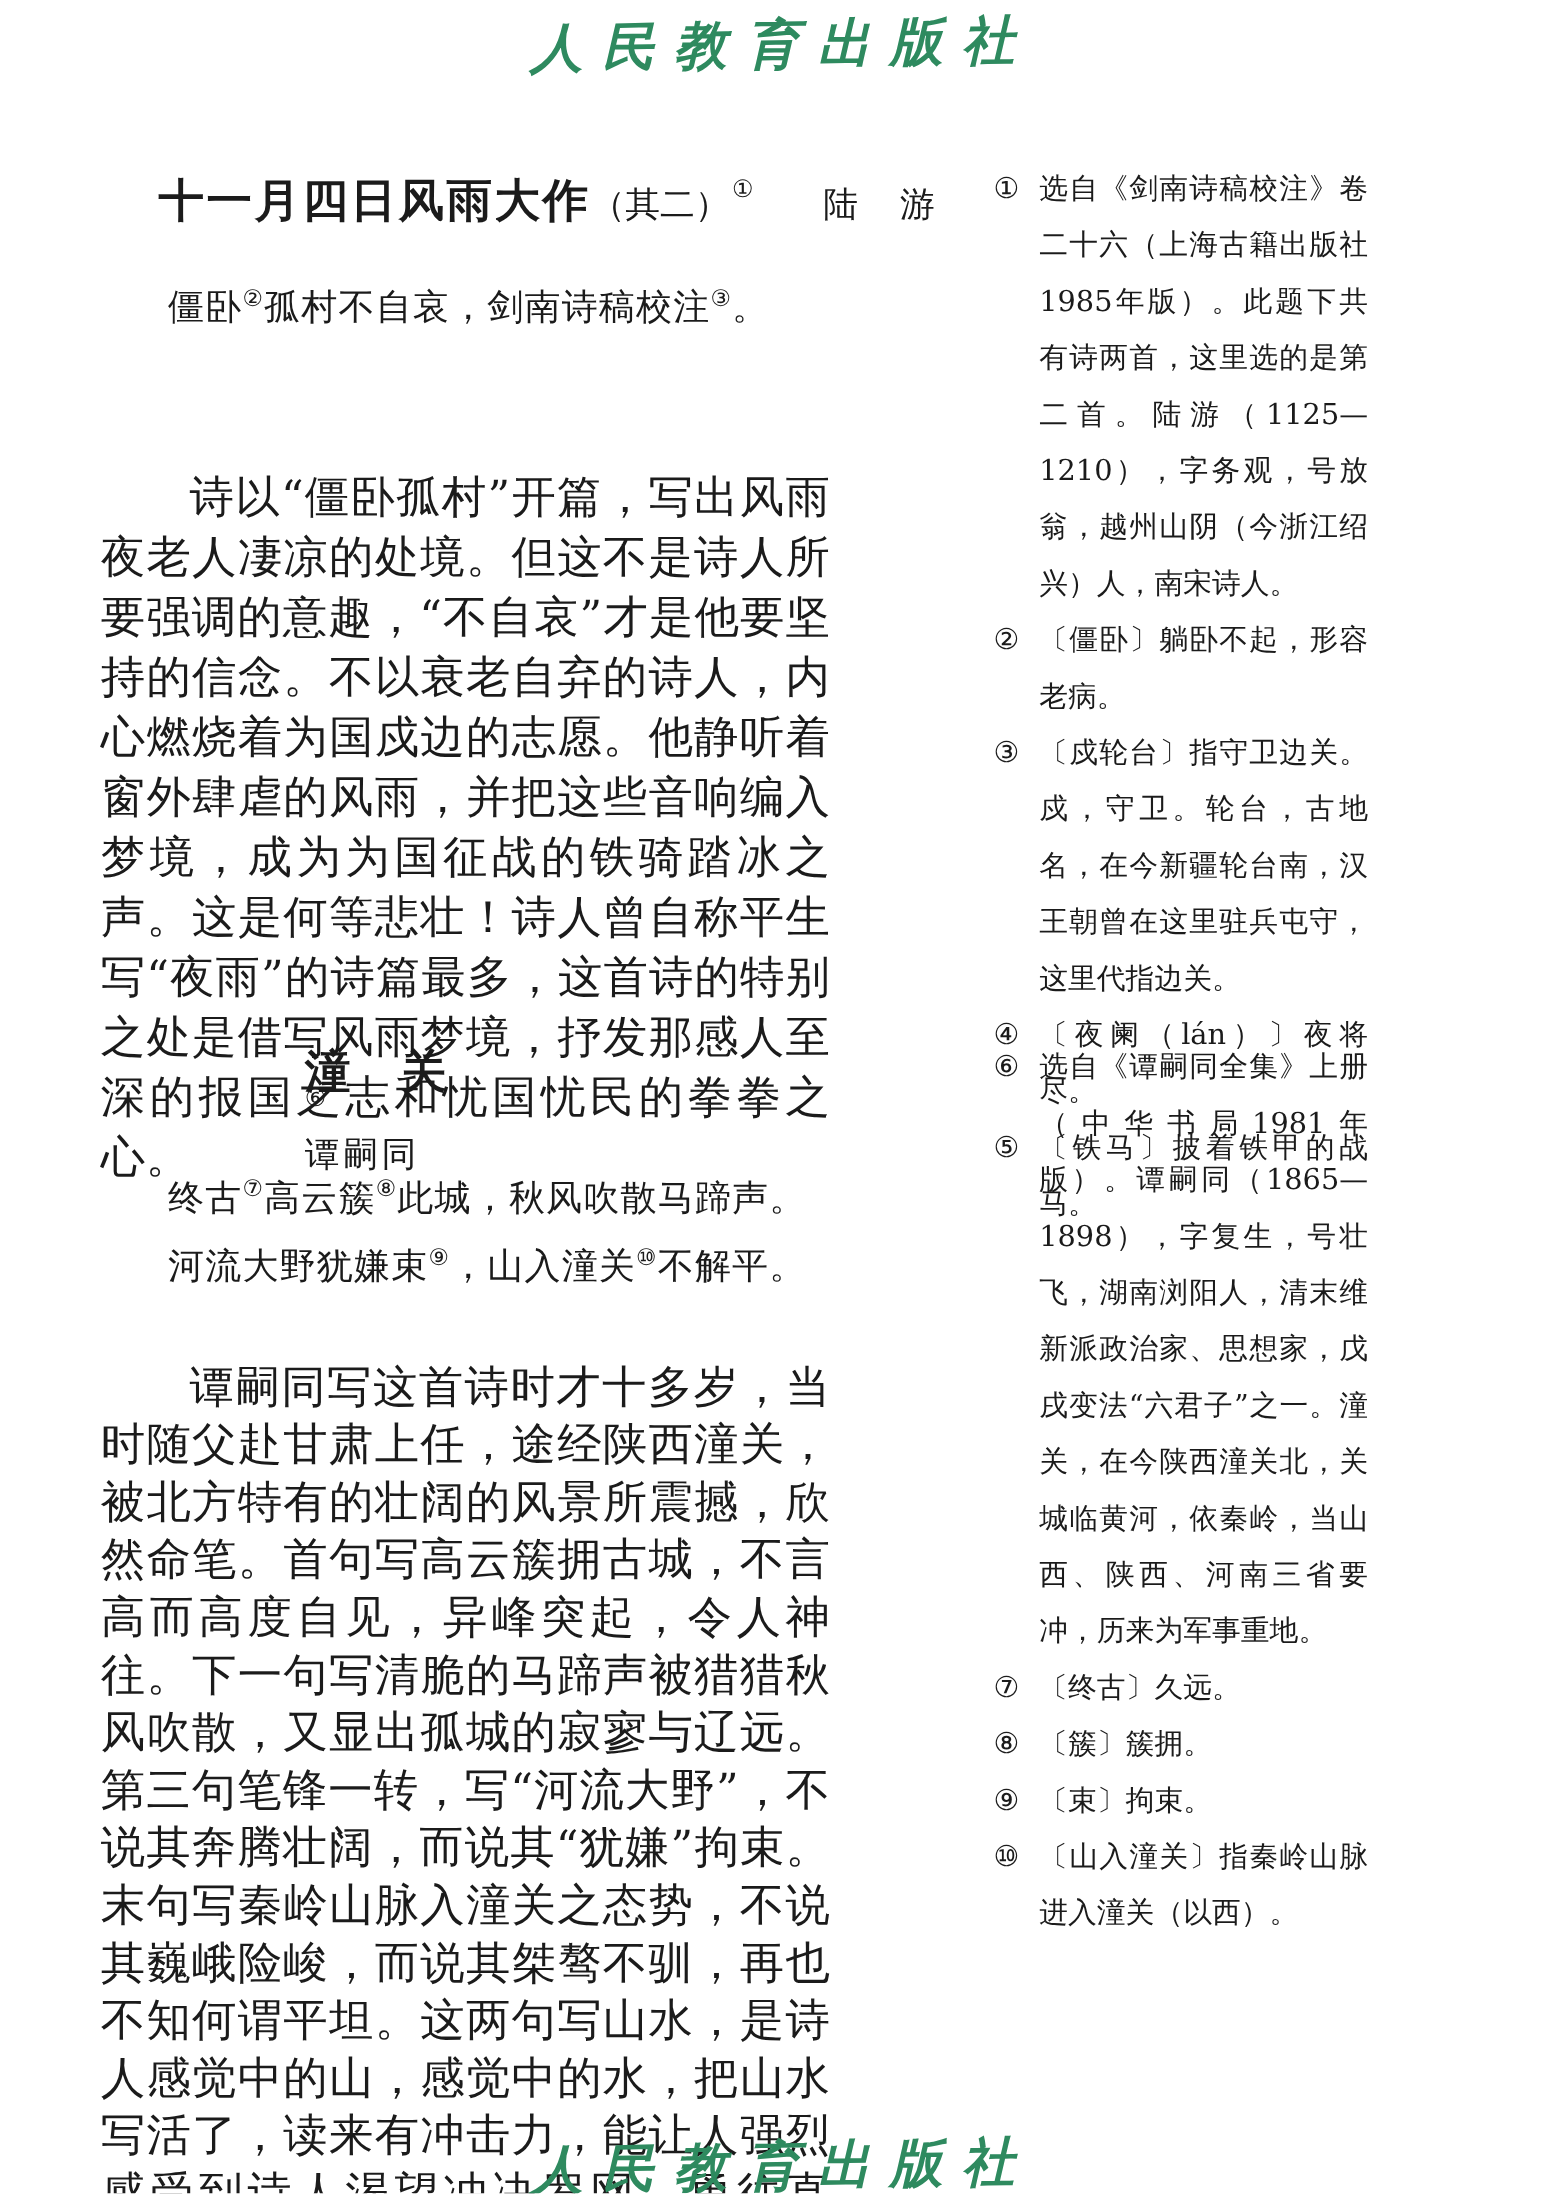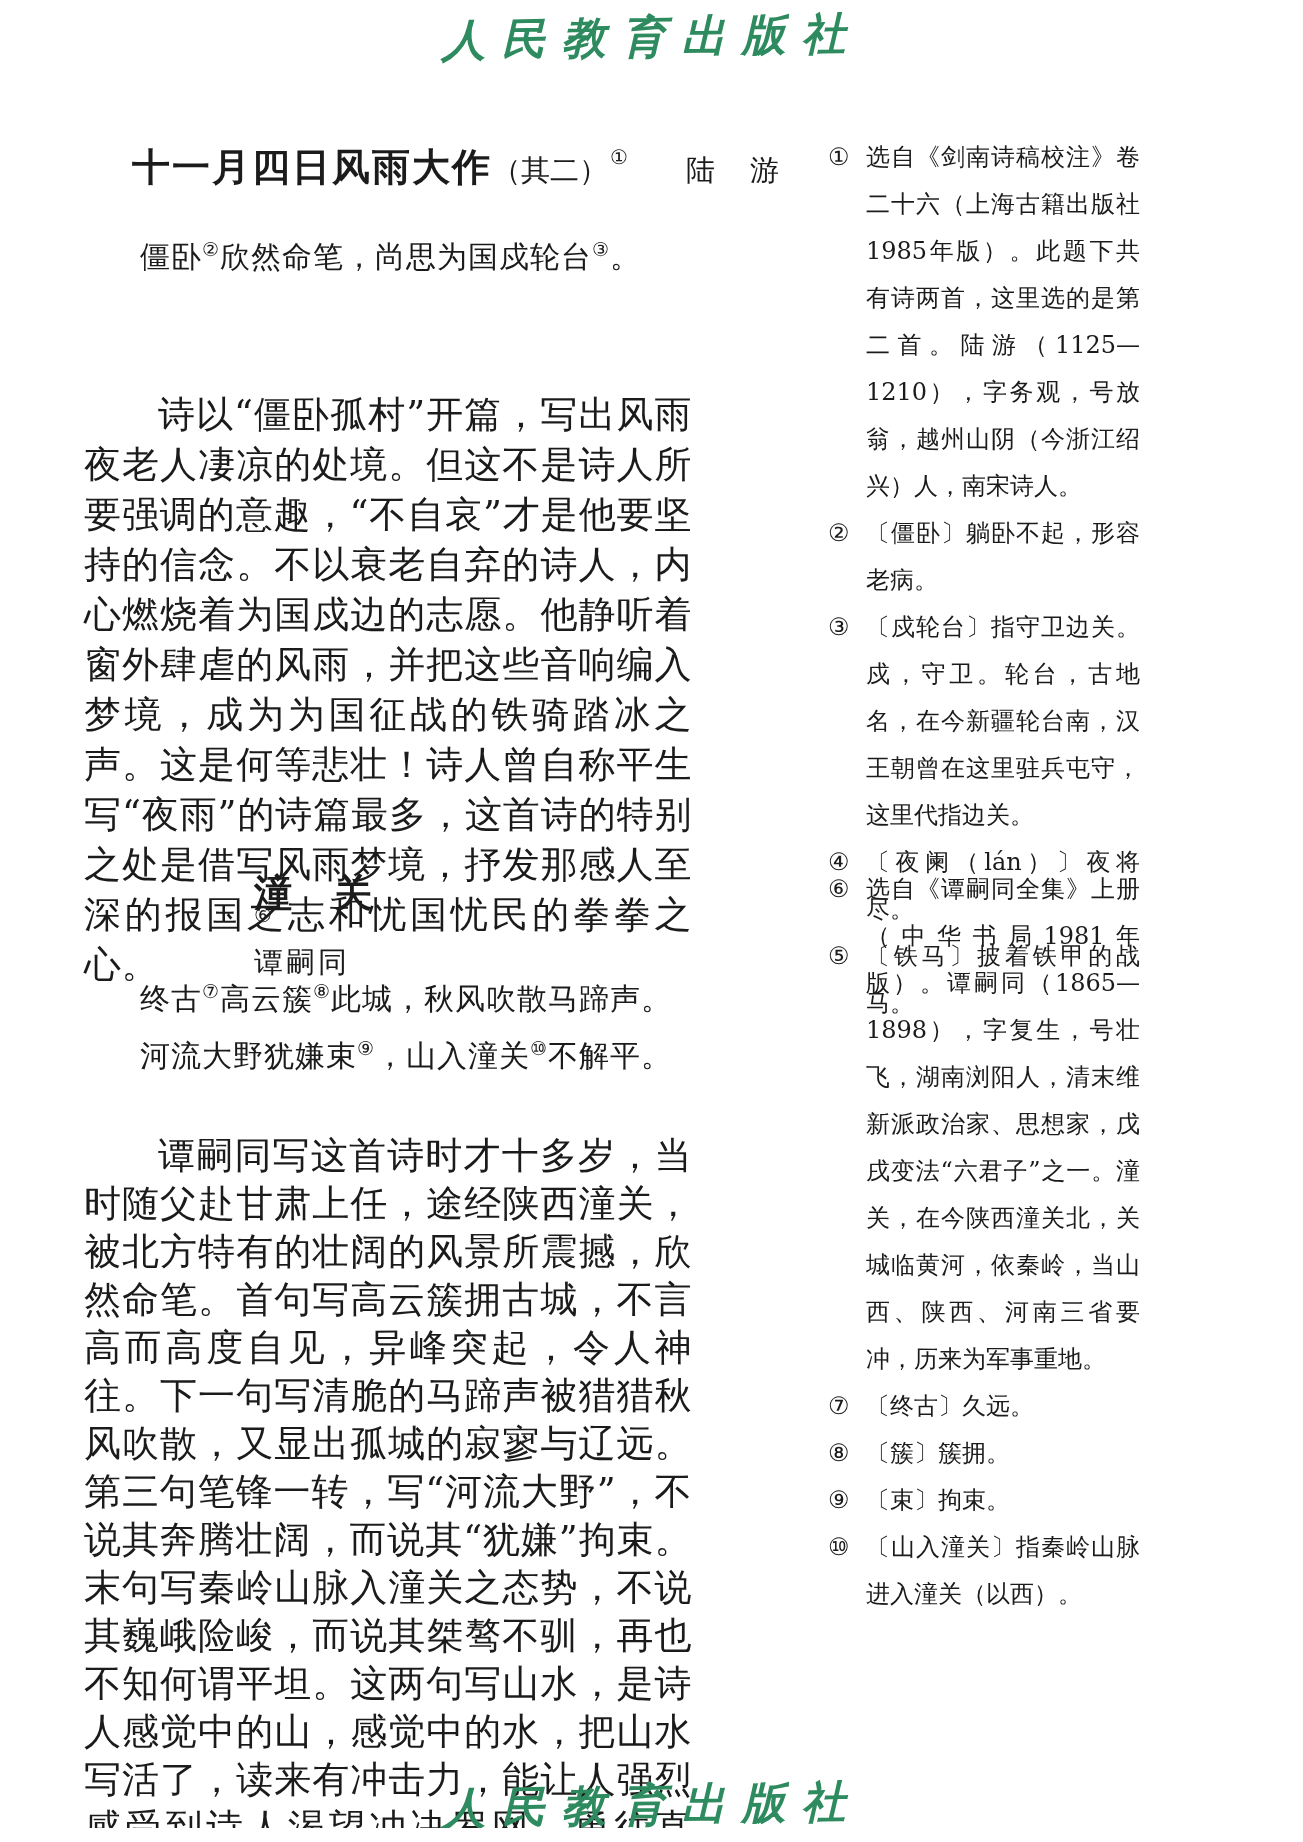--- a/index.html
+++ b/index.html
@@ -100,21 +100,21 @@
   <div class="logo logo-top">人民教育出版社</div>
 
   <div class="title-row t1">
     <span class="title-main">十一月四日风雨大作</span>
       <span class="title-paren">（其二）</span>
       <span class="title-ref">①</span>
     <span class="author">陆　游</span>
   </div>
 
   <div class="poem poem-1">
-    <div class="poem-line"><span>僵卧</span><span class="ref">②</span><span>欣然命笔，尚思为国戍轮台</span><span class="ref">③</span><span>。</span></div>
+    <div class="poem-line"><span>僵卧</span><span class="ref">②</span><span>孤村不自哀，剑南诗稿校注</span><span class="ref">③</span><span>。</span></div>
   </div>
 
   <p class="commentary c1">诗以“僵卧孤村”开篇，写出风雨夜老人凄凉的处境。但这不是诗人所要强调的意趣，“不自哀”才是他要坚持的信念。不以衰老自弃的诗人，内心燃烧着为国戍边的志愿。他静听着窗外肆虐的风雨，并把这些音响编入梦境，成为为国征战的铁骑踏冰之声。这是何等悲壮！诗人曾自称平生写“夜雨”的诗篇最多，这首诗的特别之处是借写风雨梦境，抒发那感人至深的报国之志和忧国忧民的拳拳之心。</p>
 
   <div class="title-row t2">
     <span class="title-main">潼　关</span>
       <span class="title-ref">⑥</span>
     <span class="author">谭嗣同</span>
   </div>
 

